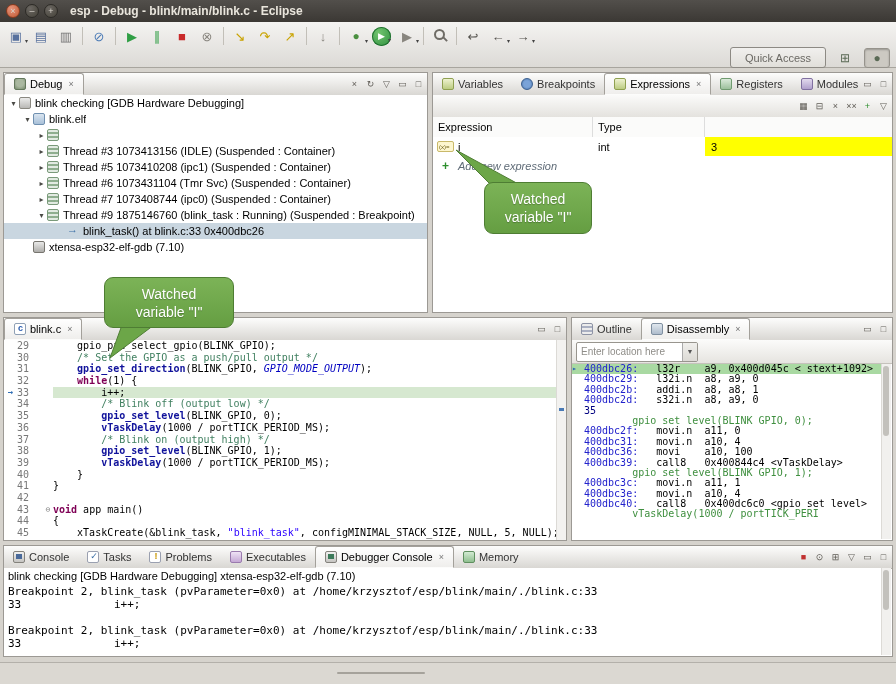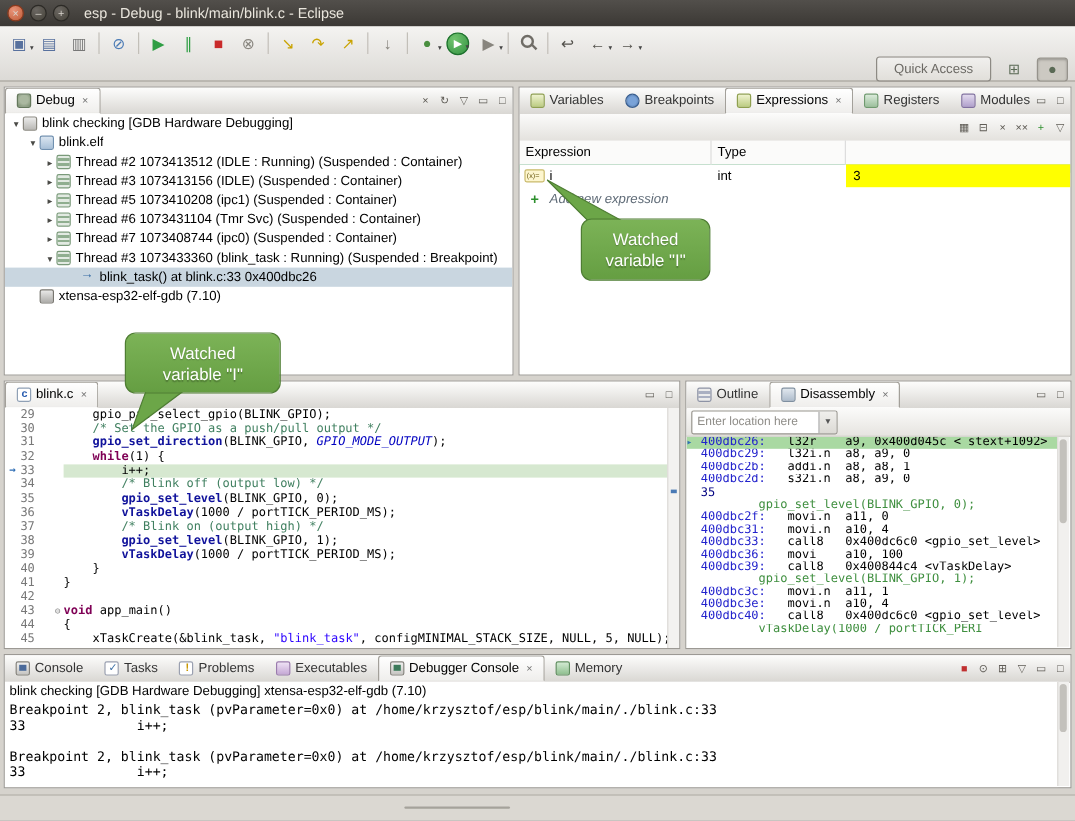--- a/index.html
+++ b/index.html
@@ -7,21 +7,21 @@
           font-family:"Liberation Sans",sans-serif;font-size:11px;color:#000;}
 
   
   .titlebar{position:absolute;left:0;top:0;width:896px;height:22px;
             background:linear-gradient(#524f4b,#3b3834);display:flex;align-items:center;}
   .tb-controls{display:flex;gap:5px;margin-left:6px;}
   .wbtn{width:14px;height:14px;border-radius:50%;background:radial-gradient(circle at 35% 30%,#6b6762,#454239);
         border:1px solid #2c2a26;display:flex;align-items:center;justify-content:center;box-sizing:border-box;}
   .wbtn .wglyph{color:#d8d4cc;font-size:9px;line-height:9px;}
   .wbtn[data-name="close-button"]{background:radial-gradient(circle at 35% 30%,#e8947a,#bf5a35);border-color:#8a3a1e;}
-  .title{color:#e9e5dc;font-weight:normal;font-size:12px;margin-left:12px;white-space:nowrap;}
+  .title{color:#e9e5dc;font-weight:bold;font-size:12px;margin-left:12px;white-space:nowrap;}
 
   
   .toolbar{position:absolute;left:0;top:22px;width:896px;height:46px;
            background:linear-gradient(#f4f3f1,#dcdad6);border-bottom:1px solid #a8a59e;box-sizing:border-box;}
   .tb-row{position:absolute;left:4px;top:2px;height:24px;display:flex;align-items:center;gap:1px;}
   .tbtn{width:24px;height:22px;display:flex;align-items:center;justify-content:center;
         border-radius:3px;position:relative;flex:none;}
   .tbtn .g{font-size:13px;line-height:13px;color:#555;}
   .tbtn.has-caret::after{content:"▾";font-size:6px;color:#444;position:absolute;right:0px;bottom:3px;}
   .tbtn.sep{width:1px;height:18px;background:#c2bfb8;margin:0 3px;border-radius:0;}
@@ -305,21 +305,20 @@
           <span class="dbg-text" data-name="tree-item-label">blink checking [GDB Hardware Debugging]</span>
         </div>
         <div class="dbg-row" data-name="debug-tree-item" style="padding-left: 18px;">
           <span class="arrow" data-name="expand-arrow-icon">▾</span>
           <span class="ti" data-name="tree-item-icon" data-icon="program"></span>
           <span class="dbg-text" data-name="tree-item-label">blink.elf</span>
         </div>
         <div class="dbg-row" data-name="debug-tree-item" style="padding-left: 32px;">
           <span class="arrow" data-name="expand-arrow-icon">▸</span>
           <span class="ti" data-name="tree-item-icon" data-icon="thread"></span>
-          <span class="dbg-text" data-name="tree-item-label">Thread #2 1073413512 (IDLE : Running) (Suspended : Container)</span>
         </div>
         <div class="dbg-row" data-name="debug-tree-item" style="padding-left: 32px;">
           <span class="arrow" data-name="expand-arrow-icon">▸</span>
           <span class="ti" data-name="tree-item-icon" data-icon="thread"></span>
           <span class="dbg-text" data-name="tree-item-label">Thread #3 1073413156 (IDLE) (Suspended : Container)</span>
         </div>
         <div class="dbg-row" data-name="debug-tree-item" style="padding-left: 32px;">
           <span class="arrow" data-name="expand-arrow-icon">▸</span>
           <span class="ti" data-name="tree-item-icon" data-icon="thread"></span>
           <span class="dbg-text" data-name="tree-item-label">Thread #5 1073410208 (ipc1) (Suspended : Container)</span>
@@ -330,21 +329,21 @@
           <span class="dbg-text" data-name="tree-item-label">Thread #6 1073431104 (Tmr Svc) (Suspended : Container)</span>
         </div>
         <div class="dbg-row" data-name="debug-tree-item" style="padding-left: 32px;">
           <span class="arrow" data-name="expand-arrow-icon">▸</span>
           <span class="ti" data-name="tree-item-icon" data-icon="thread"></span>
           <span class="dbg-text" data-name="tree-item-label">Thread #7 1073408744 (ipc0) (Suspended : Container)</span>
         </div>
         <div class="dbg-row" data-name="debug-tree-item" style="padding-left: 32px;">
           <span class="arrow" data-name="expand-arrow-icon">▾</span>
           <span class="ti" data-name="tree-item-icon" data-icon="thread"></span>
-          <span class="dbg-text" data-name="tree-item-label">Thread #3 1073433360 (blink_task : Running) (Suspended : Breakpoint)</span>
+          <span class="dbg-text" data-name="tree-item-label">Thread #9 1875146760 (blink_task : Running) (Suspended : Breakpoint)</span>
         </div>
         <div class="dbg-row selected" data-name="debug-tree-item" style="padding-left: 52px;">
           <span class="arrow" data-name="expand-arrow-icon"></span>
           <span class="ti" data-name="tree-item-icon" data-icon="frame"></span>
           <span class="dbg-text" data-name="tree-item-label">blink_task() at blink.c:33 0x400dbc26</span>
         </div>
         <div class="dbg-row" data-name="debug-tree-item" style="padding-left: 18px;">
           <span class="arrow" data-name="expand-arrow-icon"></span>
           <span class="ti" data-name="tree-item-icon" data-icon="gdb"></span>
           <span class="dbg-text" data-name="tree-item-label">xtensa-esp32-elf-gdb (7.10)</span>
@@ -588,24 +587,20 @@
         <div class="dis-line" data-name="disassembly-line">
           <span class="dis-mark" data-name="current-instruction-icon"></span>
           <span class="dis-text" data-name="disassembly-text"><span class="tok-addr">400dbc2f:</span><span class="tok-asm">   movi.n  a11, 0</span></span>
         </div>
         <div class="dis-line" data-name="disassembly-line">
           <span class="dis-mark" data-name="current-instruction-icon"></span>
           <span class="dis-text" data-name="disassembly-text"><span class="tok-addr">400dbc31:</span><span class="tok-asm">   movi.n  a10, 4</span></span>
         </div>
         <div class="dis-line" data-name="disassembly-line">
           <span class="dis-mark" data-name="current-instruction-icon"></span>
-          <span class="dis-text" data-name="disassembly-text"><span class="tok-addr">400dbc33:</span><span class="tok-asm">   call8   0x400dc6c0 &lt;gpio_set_level&gt;</span></span>
-        </div>
-        <div class="dis-line" data-name="disassembly-line">
-          <span class="dis-mark" data-name="current-instruction-icon"></span>
           <span class="dis-text" data-name="disassembly-text"><span class="tok-addr">400dbc36:</span><span class="tok-asm">   movi    a10, 100</span></span>
         </div>
         <div class="dis-line" data-name="disassembly-line">
           <span class="dis-mark" data-name="current-instruction-icon"></span>
           <span class="dis-text" data-name="disassembly-text"><span class="tok-addr">400dbc39:</span><span class="tok-asm">   call8   0x400844c4 &lt;vTaskDelay&gt;</span></span>
         </div>
         <div class="dis-line" data-name="disassembly-line">
           <span class="dis-mark" data-name="current-instruction-icon"></span>
           <span class="dis-text" data-name="disassembly-text"><span class="tok-src">        gpio_set_level(BLINK_GPIO, 1);</span></span>
         </div>

